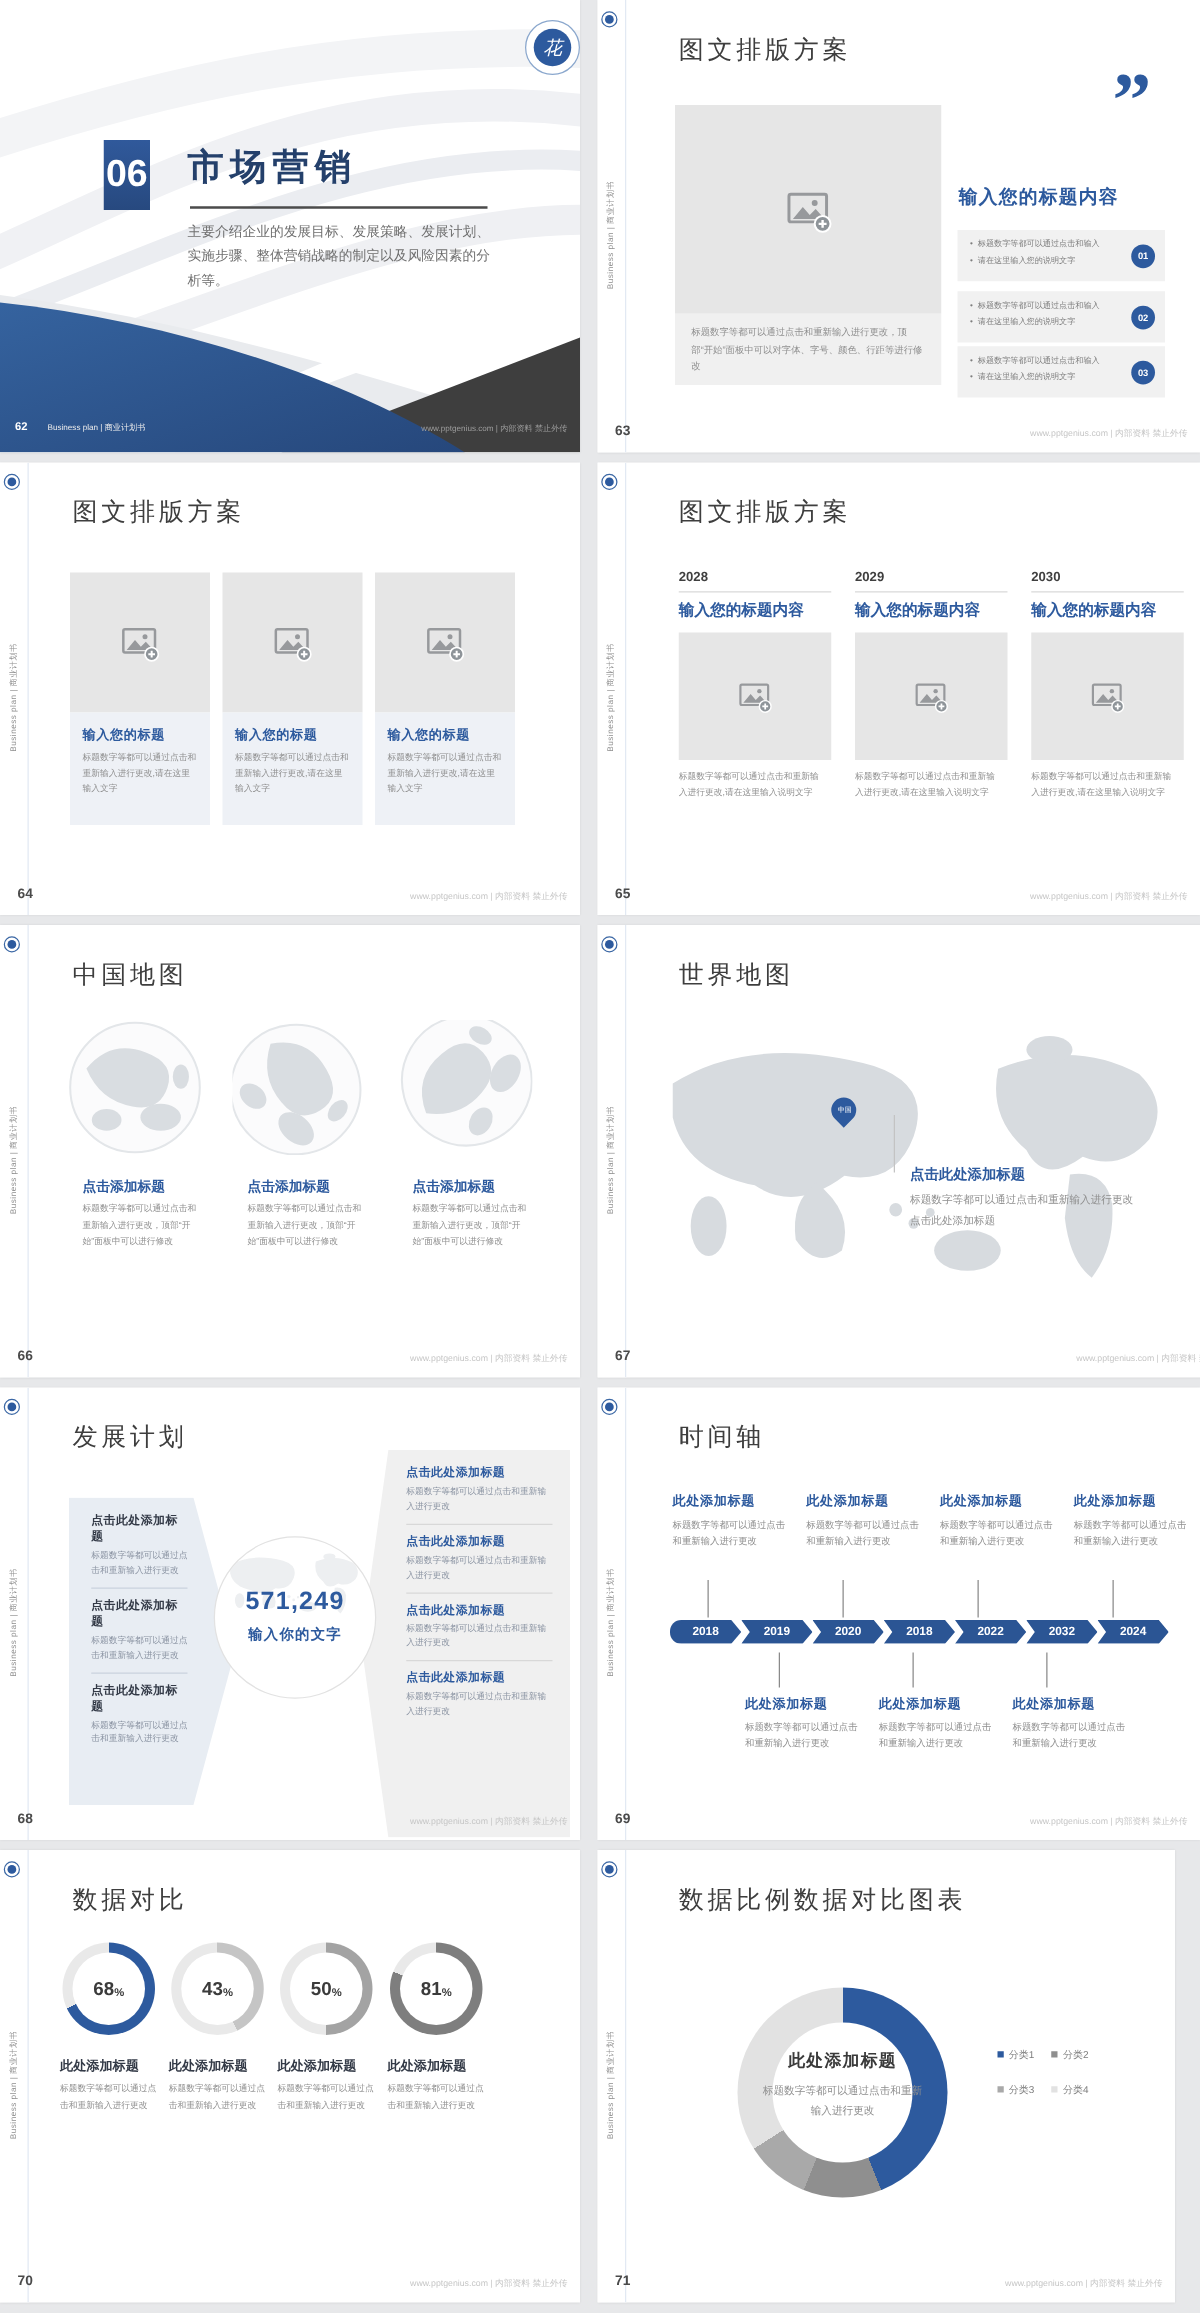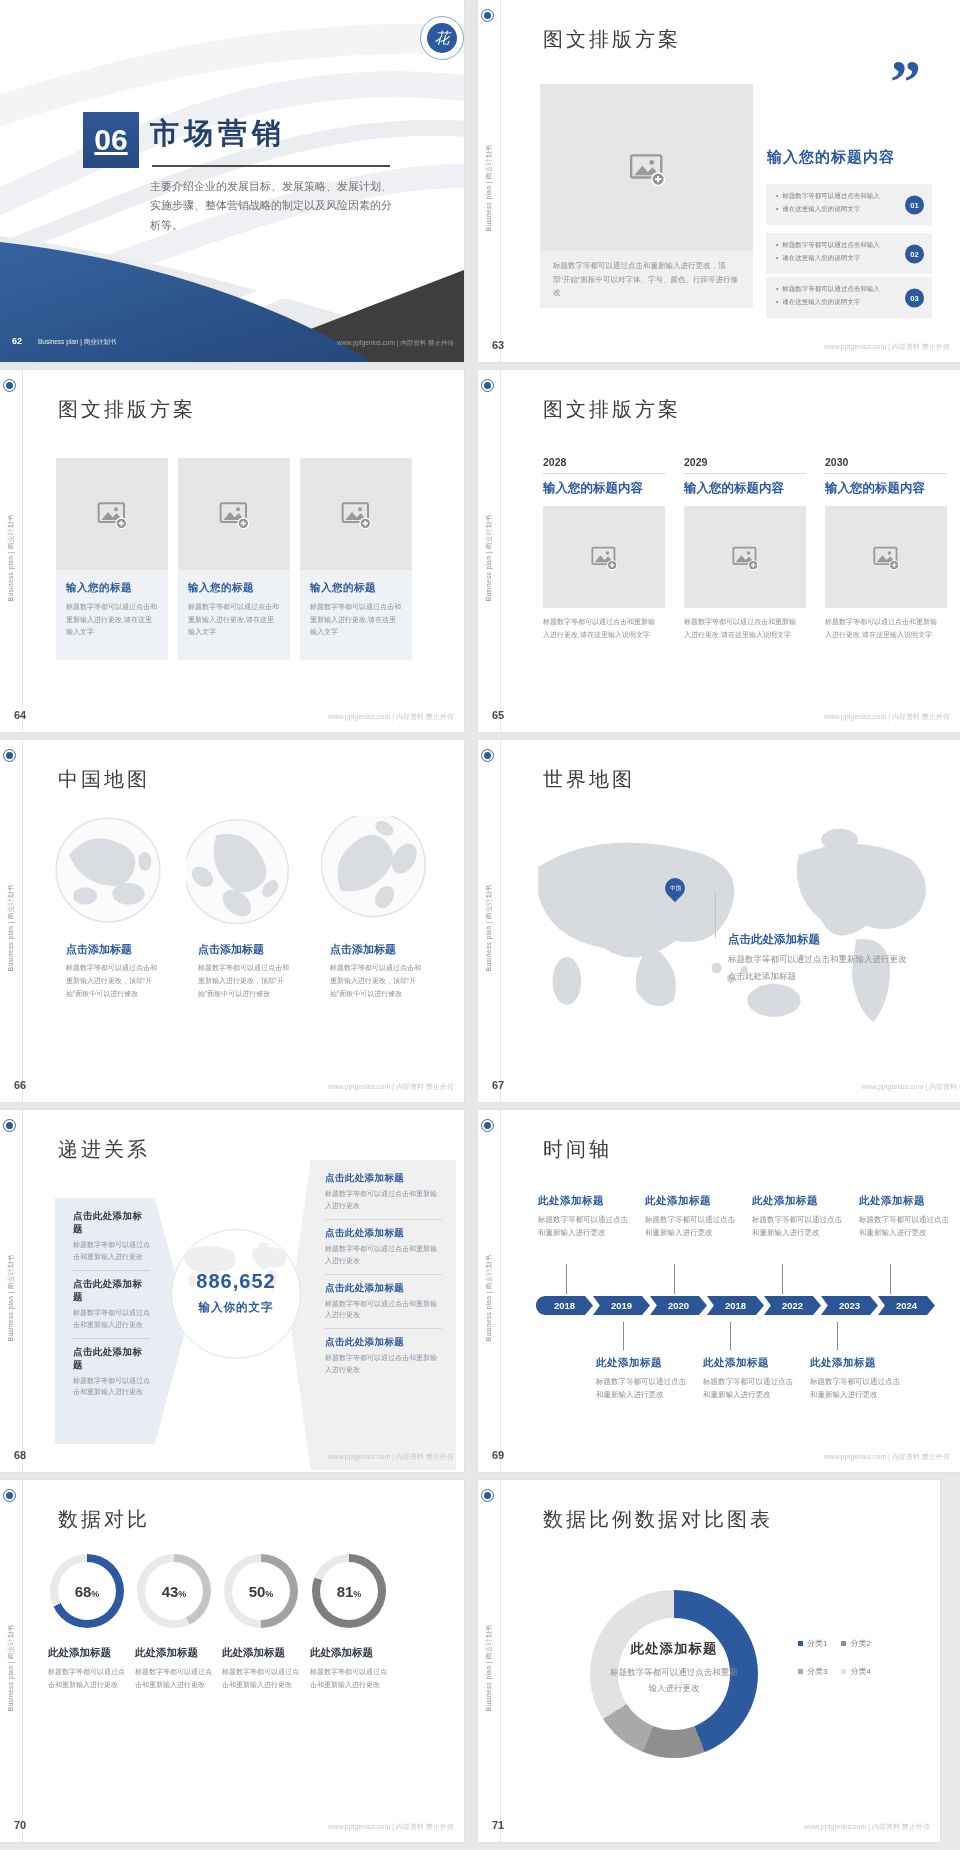--- a/index.html
+++ b/index.html
@@ -16,21 +16,21 @@
   .fwm{position:absolute;right:10px;top:342px;font-size:7px;color:#c6c6c6;z-index:7;}
   
   .imgph{position:absolute;background:#e6e6e6;display:flex;align-items:center;justify-content:center;}
   .bhead{color:#2d5a9e;font-weight:bold;}
   .dhead{color:#333a47;font-weight:bold;}
   .gtxt{color:#8f8f8f;}
   .sep{border:0;border-top:1px solid #c9d2de;margin:7px 0;}
   .sep2{border:0;border-top:1px solid #d8d8d8;margin:7px 0;}
   .vline{position:absolute;width:1px;background:#8a8a8a;}
   
-  .s62-num{position:absolute;left:83px;top:112px;width:56px;height:56px;background:linear-gradient(180deg,#30599b,#27497f);color:#fff;font-size:30px;font-weight:bold;display:flex;align-items:center;justify-content:center;z-index:3;text-decoration:underline;}
+  .s62-num{position:absolute;left:83px;top:112px;width:37px;height:56px;background:linear-gradient(180deg,#30599b,#27497f);color:#fff;font-size:30px;font-weight:bold;display:flex;align-items:center;justify-content:center;z-index:3;}
   .s62-title{position:absolute;left:150px;top:114px;font-size:29px;font-weight:bold;color:#24406b;letter-spacing:5px;z-index:3;}
   .s62-rule{position:absolute;left:152px;top:165px;width:238px;height:2px;background:#4b4b4b;z-index:3;}
   .s62-desc{position:absolute;left:150px;top:177px;width:250px;font-size:11px;line-height:1.75;color:#6f6f6f;z-index:3;}
   .seal{position:absolute;left:420px;top:16px;width:44px;height:44px;border-radius:50%;border:1px solid #8aa7cd;background:#fff;display:flex;align-items:center;justify-content:center;z-index:4;box-sizing:border-box;}
   .seal-in{width:30px;height:30px;border-radius:50%;background:#2d5a9e;color:#fff;font-family:"Liberation Serif",serif;font-style:italic;font-size:15px;display:flex;align-items:center;justify-content:center;}
   .s62-f-num{position:absolute;left:12px;top:336px;font-size:9px;font-weight:bold;color:#fff;z-index:5;}
   .s62-f-brand{position:absolute;left:38px;top:338px;font-size:6.5px;color:#ececec;z-index:5;}
   .s62-f-wm{position:absolute;right:10px;top:339px;font-size:6.5px;color:#9d9d9d;z-index:5;}
   
   .quote{position:absolute;left:412px;top:50px;font-family:"Liberation Serif",serif;font-size:62px;font-weight:bold;color:#2d5a9e;line-height:1;}
@@ -333,21 +333,21 @@
     <div class="fwm">www.pptgenius.com | 内部资料 禁止外传</div>
   </div>
 
   <div class="slide" style="left:0;top:1110px;width:464px">
     <div class="sbar">
       <div class="slogo">
           <i></i>
         </div>
       <div class="svert">Business plan | 商业计划书</div>
     </div>
-    <div class="stitle" style="left:58px;top:26px">递进关系</div>
+    <div class="stitle" style="left:58px;top:26px">发展计划</div>
 
     <div class="chevL">
       <div>
         <div class="itm-h" style="color:#333a47">点击此处添加标题</div>
         <div class="itm-b">标题数字等都可以通过点击和重新输入进行更改</div>
       </div>
       <hr class="sep">
       <div>
         <div class="itm-h" style="color:#333a47">点击此处添加标题</div>
         <div class="itm-b">标题数字等都可以通过点击和重新输入进行更改</div>
@@ -378,21 +378,21 @@
       <div>
         <div class="itm-h bhead">点击此处添加标题</div>
         <div class="itm-b">标题数字等都可以通过点击和重新输入进行更改</div>
       </div>
     </div>
 
     <div class="bigcirc">
       <svg viewBox="0 0 400 210" preserveAspectRatio="xMidYMid meet">
           <use href="#worldmap"></use>
         </svg>
-      <div class="bignum">886,652</div>
+      <div class="bignum">571,249</div>
       <div class="biglab">输入你的文字</div>
     </div>
 
     <div class="fnum">68</div>
     <div class="fwm">www.pptgenius.com | 内部资料 禁止外传</div>
   </div>
 
   <div class="slide" style="left:478px;top:1110px;width:482px">
     <div class="sbar">
       <div class="slogo">
@@ -434,21 +434,21 @@
       <div class="tseg">
           <span>2020</span>
         </div>
       <div class="tseg">
           <span>2018</span>
         </div>
       <div class="tseg">
           <span>2022</span>
         </div>
       <div class="tseg">
-          <span>2023</span>
+          <span>2032</span>
         </div>
       <div class="tseg">
           <span>2024</span>
         </div>
     </div>
 
     <div class="vline" style="left:145px;top:212px;height:28px"></div>
     <div class="vline" style="left:252px;top:212px;height:28px"></div>
     <div class="vline" style="left:359px;top:212px;height:28px"></div>
 

